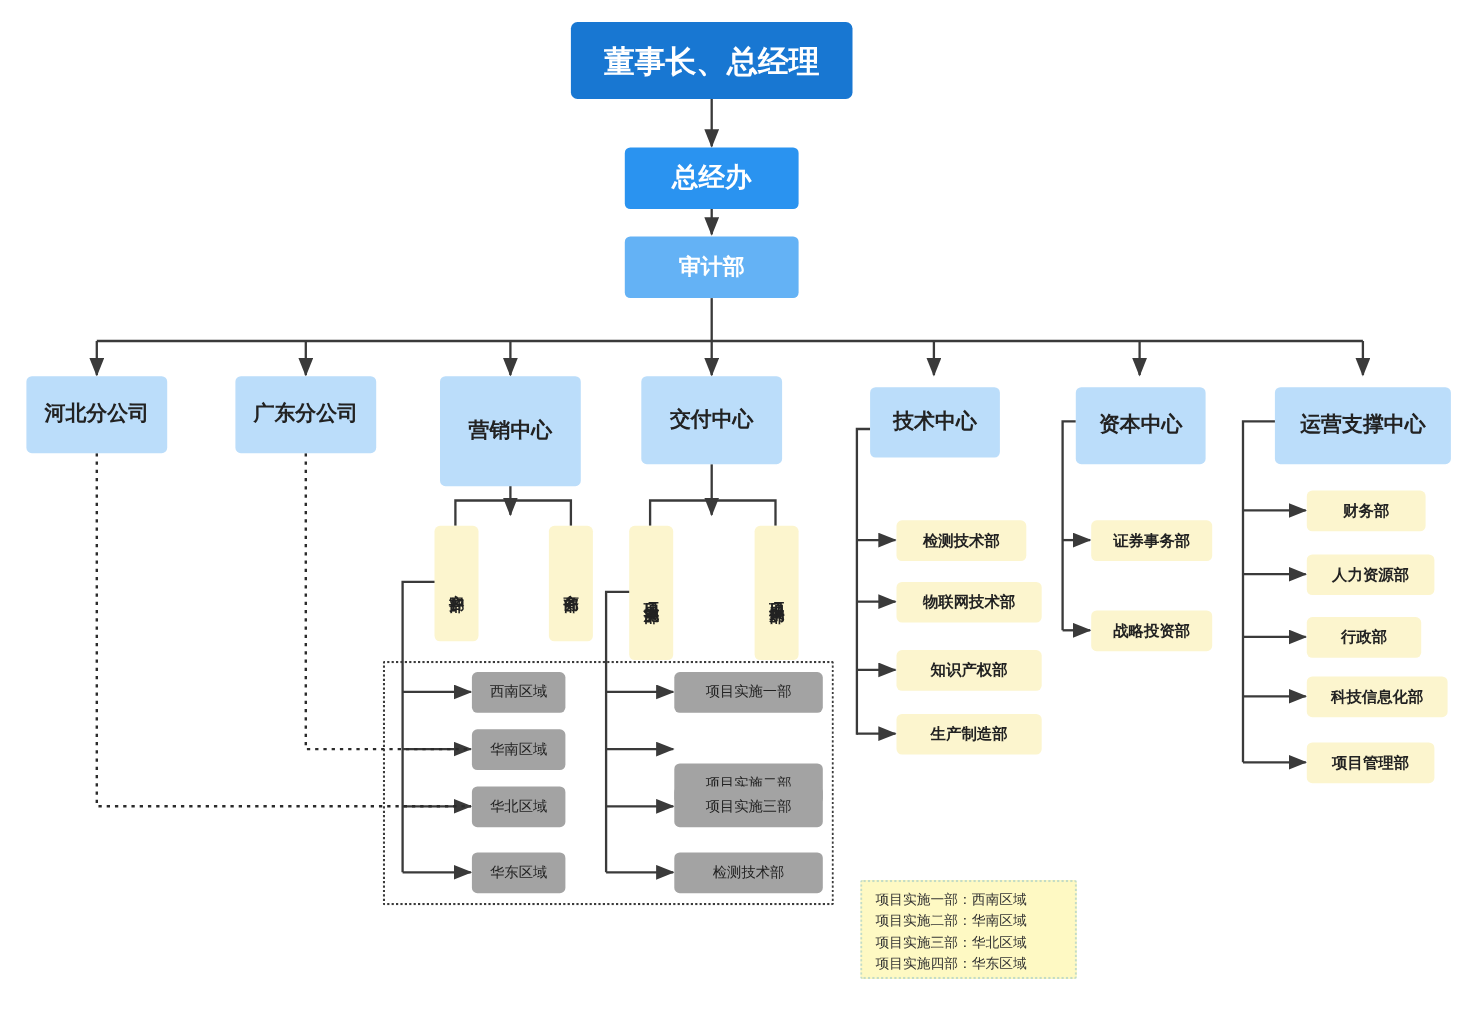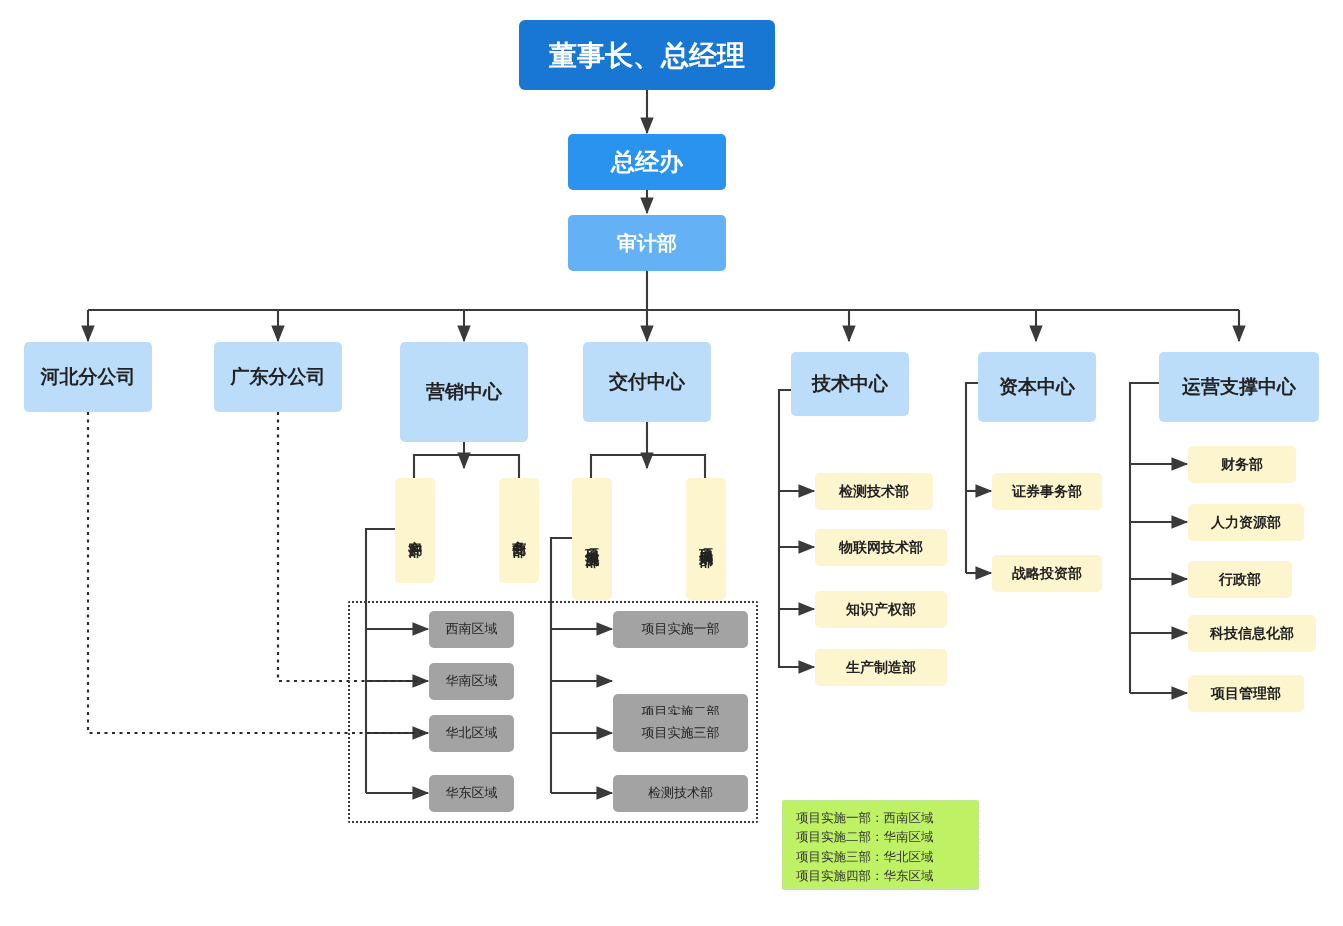--- a/index.html
+++ b/index.html
@@ -11,21 +11,21 @@
   .n-l1{background:#1877d2;color:#ffffff;font-size:28px;font-weight:bold;border-radius:6px;}
   .n-l2{background:#2a93f0;color:#ffffff;font-size:24px;}
   .n-l3{background:#64b2f5;color:#ffffff;font-size:20px;}
   .n-unit{background:#bbddfa;color:#222222;font-size:19px;}
   .n-dept{background:#fcf5ce;color:#222222;font-size:14px;font-weight:bold;}
   .n-dept-v{background:#fcf5ce;color:#222222;font-size:14px;font-weight:bold;
             writing-mode:vertical-rl;text-orientation:upright;letter-spacing:1px;}
   .n-region{background:#a3a3a3;color:#222222;font-size:13px;font-weight:normal;text-align:center;}
   .group-box{position:absolute;box-sizing:border-box;border:2px dotted #3a3a3a;border-radius:2px;background:transparent;}
   .legend{position:absolute;box-sizing:border-box;border:2px dotted #c3dcc6;border-radius:2px;
-          padding:7px 10px 7px 12px;background:#bef264;}
+          padding:7px 10px 7px 12px;background:#fef9c3;}
   .legend div{font-size:12.5px;color:#333333;line-height:1.55;white-space:nowrap;}
 </style>
 </head>
 <body>
 
 <div id="stage">
 
   <svg class="wires" viewBox="0 0 1343 926">
     <defs>
       <marker id="ah" markerWidth="9" markerHeight="9" refX="7.4" refY="3.2" orient="auto" markerUnits="strokeWidth">

